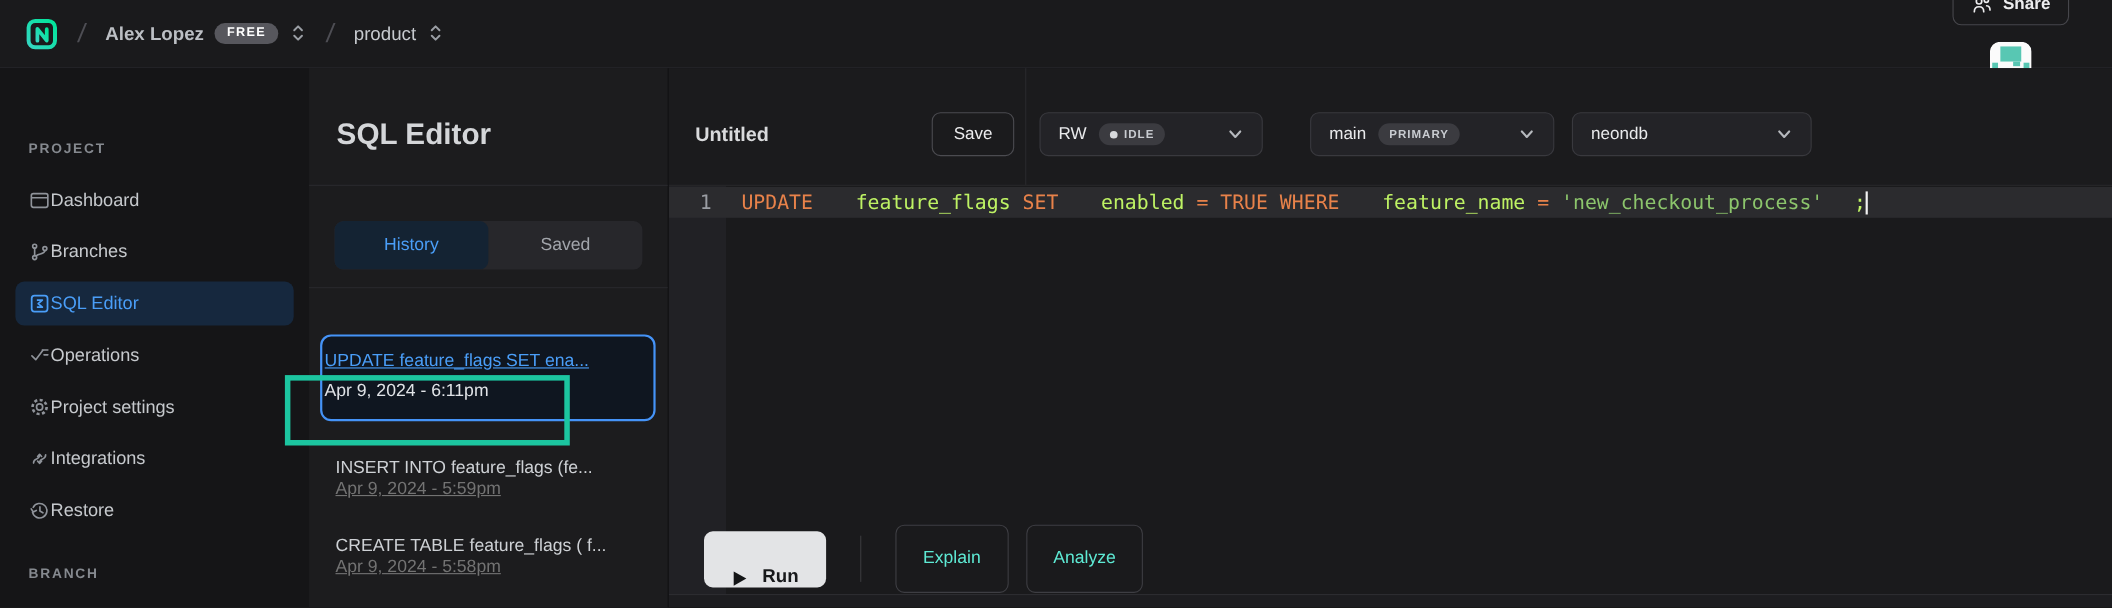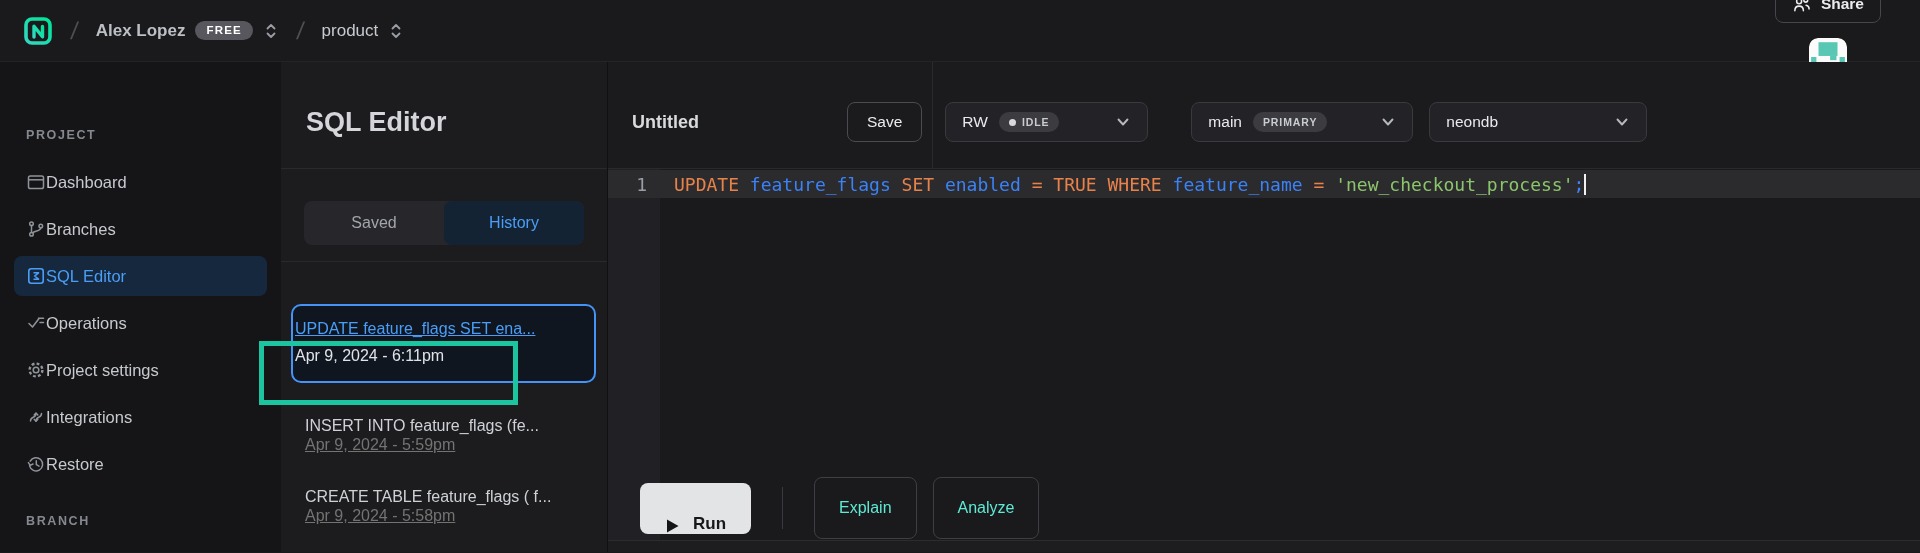--- a/index.html
+++ b/index.html
@@ -5,21 +5,21 @@
   * { margin:0; padding:0; box-sizing:border-box; }
   html,body { background:#0e0e10; }
   body { font-family:"Liberation Sans", sans-serif; }
   .app { position:relative; width:1920px; height:553px; background:#19191b; overflow:hidden; }
 
   
   .topbar { height:62px; display:flex; align-items:center; justify-content:space-between;
             padding:0 39px 0 23px; background:#1a1a1c; border-bottom:1px solid #242428; }
   .tb-left { display:flex; align-items:center; }
   .slash { color:#4e4e54; font-size:24px; font-weight:300; margin:0 18px; transform:skewX(-8deg); }
-  .crumb { display:flex; align-items:center; gap:10px; cursor:pointer; }
+  .crumb { display:flex; align-items:flex-start; gap:10px; cursor:pointer; }
   .crumb-name { color:#bcbfc4; font-size:17px; font-weight:600; }
   .crumb-name.project { font-weight:500; color:#c7cacf; }
   .pill { background:#57575d; color:#ffffff; font-size:11.5px; font-weight:600; letter-spacing:1.2px;
           border-radius:999px; padding:4px 11px; line-height:1; }
   .updown { display:inline-flex; }
   .tb-right { display:flex; align-items:center; gap:15px;flex-direction:column; }
   .share-btn { display:flex; align-items:center; gap:10px; height:38px; padding:0 16px;
                border:1px solid #46464b; border-radius:8px; background:transparent;
                color:#ececee; font-size:15.5px; font-weight:600; cursor:pointer; }
   .avatar { width:38px; height:38px; border-radius:9px; overflow:hidden; cursor:pointer; }
@@ -79,21 +79,21 @@
   .badge .dot { width:7px; height:7px; border-radius:50%; background:#d7d9dc; display:inline-block; }
 
   .ed-body { flex:1; position:relative; background:#1a1a1c; overflow:hidden; }
   .gutter-col { position:absolute; left:0; top:0; bottom:0; width:52px; background:#212125; }
   .code-line { position:absolute; left:0; right:0; top:1px; height:28px; background:#2b2b2e;
                display:flex; align-items:center; font-family:"DejaVu Sans Mono", monospace;
                font-size:18px; white-space:pre; cursor:text; }
   .ln { width:52px; text-align:right; padding-right:13px; color:#9a9da3; flex-shrink:0; }
   .code-txt { padding-left:14px; }
   .tok-kw, .tok-op { color:var(--sql-keyword-orange,#e8824a); }
-  .tok-id { color:#3b82f6; }
+  .tok-id { color:#bef264;margin-left:28px; }
   .tok-str { color:var(--sql-string-green,#8cc56c); }
   .caret { display:inline-block; width:2px; height:21px; background:#f2f2f2; vertical-align:middle; }
 
   .ed-actions { position:absolute; left:32px; top:308px; display:flex; align-items:center; }
   .run-btn { display:flex; align-items:flex-end; gap:13px; height:51px; padding:0 25px;
              background:#e3e4e6; color:#17181a; border:none; border-radius:8px;
              font-size:17px; font-weight:600; cursor:pointer; }
   .act-vdiv { width:1px; height:42px; background:#3a3a3e; margin:0 31px; }
   .ghost-btn { height:62px; padding:0 24px; background:transparent; border:1px solid #3e3e43;
                border-radius:8px; color:#5eead4; font-size:16px; cursor:pointer; margin-right:16px; }
@@ -259,22 +259,22 @@
 
       <div class="side-label branch">BRANCH</div>
     </div>
 
     <div class="history-panel">
       <div class="hp-header">
         <div class="hp-title">SQL Editor</div>
       </div>
       <div class="hp-tabs-wrap">
         <div class="tabs">
+          <div class="tab active">History</div>
           <div class="tab">Saved</div>
-          <div class="tab active">History</div>
         </div>
       </div>
       <div class="hp-list">
         <div class="hist-card">
           <div class="q">UPDATE feature_flags SET ena...</div>
           <div class="d">Apr 9, 2024 - 6:11pm</div>
         </div>
         <div class="hist-item">
           <div class="q">INSERT INTO feature_flags (fe...</div>
           <div class="d">Apr 9, 2024 - 5:59pm</div>

